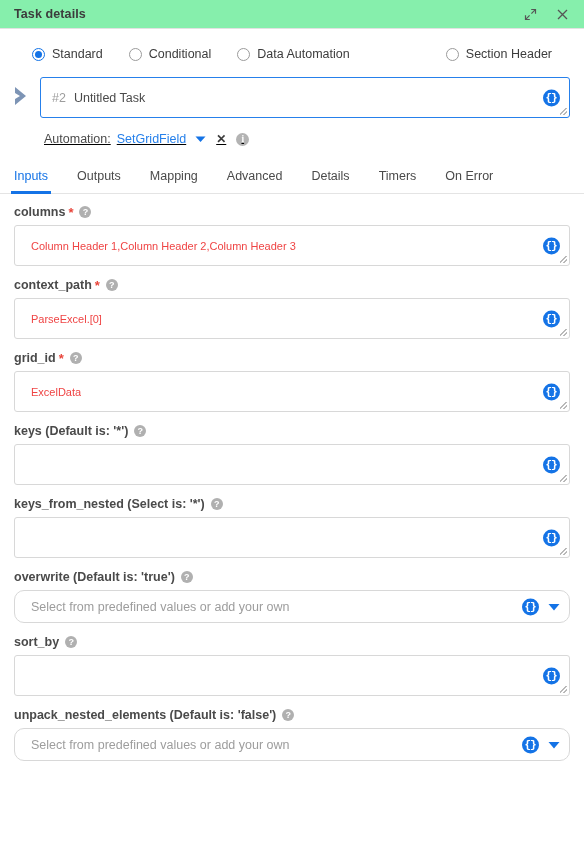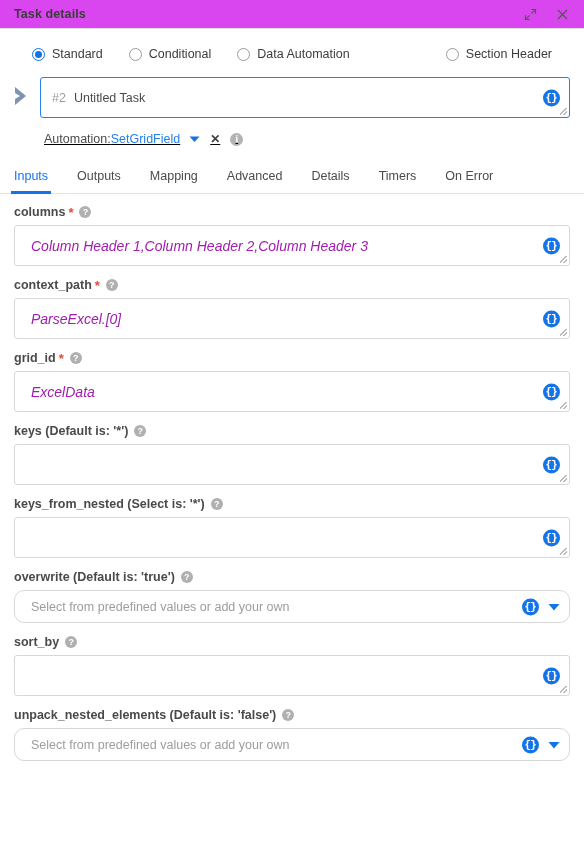--- a/index.html
+++ b/index.html
@@ -8,21 +8,21 @@
     width: 584px; height: 844px;
     background: #ffffff;
     font-family: "Liberation Sans", sans-serif;
     overflow: hidden;
   }
 
   
   .titlebar {
     position: relative;
     height: 29px;
-    background: #d946ef;
+    background: #86efac;
     border-bottom: 1px solid #e2e2e2;
     display: flex;
     align-items: center;
   }
   .titlebar-title {
     font-size: 12.5px;
     font-weight: bold;
     color: #3c3c3c;
     margin-left: 14px;
     letter-spacing: .1px;
@@ -159,21 +159,21 @@
     margin-top: 5px;
     text-decoration: underline;
   }
   .automation-label {
     font-size: 12.5px;
     color: #4a4a4a;
   }
   .automation-value {
     font-size: 12.5px;
     color: #2680eb;
-    margin-left: 0;
+    margin-left: 6px;
     cursor: pointer;
   }
   .caret-down {
     margin-left: 9px;
     cursor: pointer;
     display: flex; align-items: center;
   }
   .clear-x {
     margin-left: 10px;
     font-size: 12px;
@@ -262,25 +262,24 @@
     position: relative;
     height: 41px;
     border: 1px solid #d8d8d8;
     border-radius: 3px;
     background: #fff;
     display: flex;
     align-items: center;
     padding: 0 34px 0 16px;
   }
   .textarea-value {
-    font-size: 14px;
-    color: #a21caf;
+    font-size: 11px;
+    color: #ef4444;
     overflow: hidden;
     white-space: nowrap;
-    font-style: italic;
   }
 
   .select-box {
     position: relative;
     height: 33px;
     border: 1px solid #d8d8d8;
     border-radius: 10px;
     background: #fff;
     display: flex;
     align-items: center;

